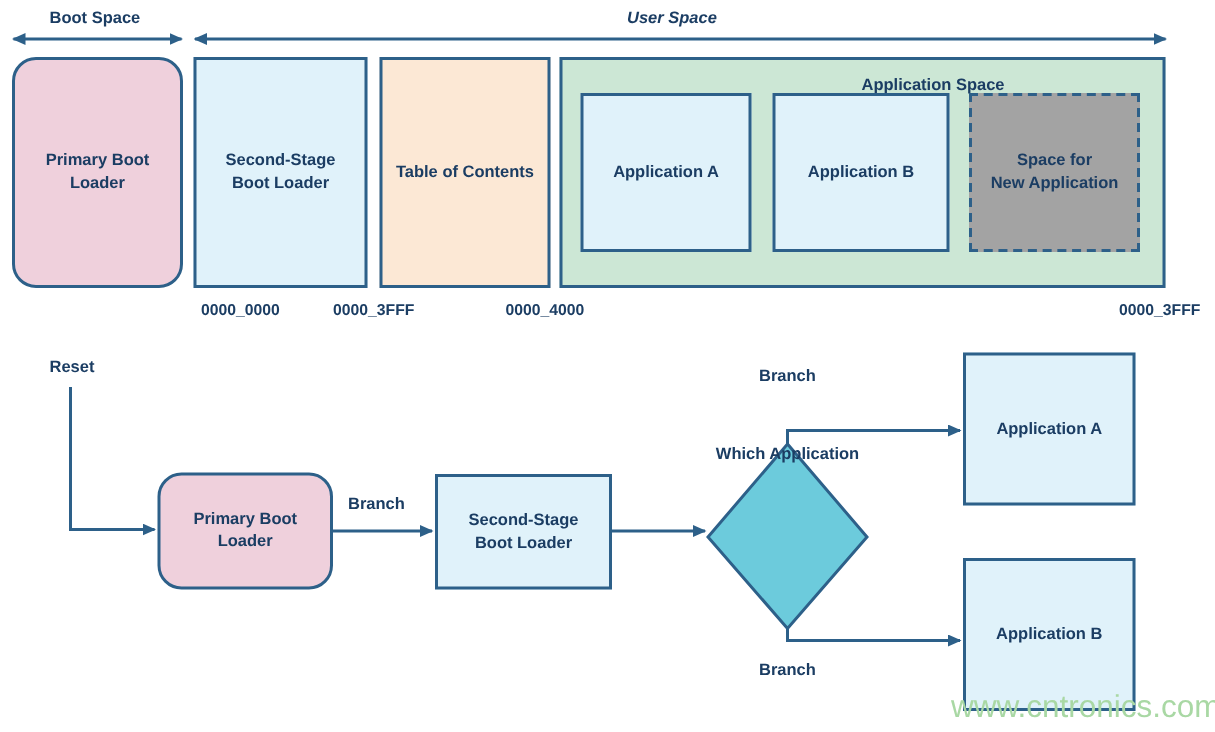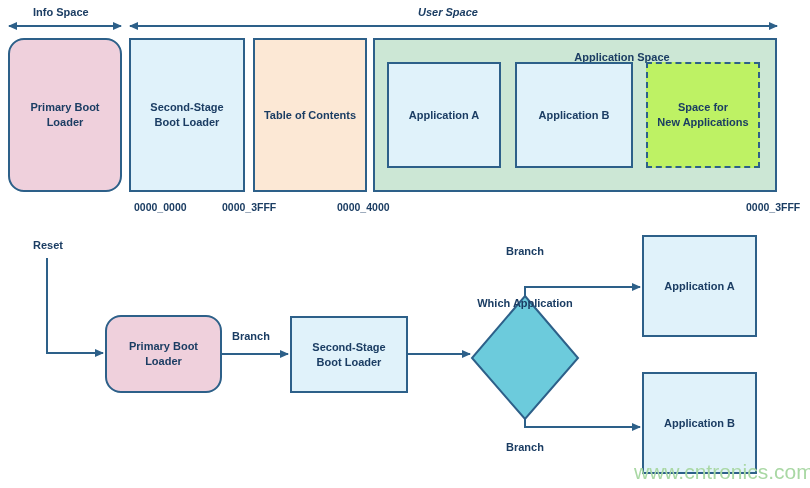--- a/index.html
+++ b/index.html
@@ -8,21 +8,21 @@
   .stage{position:absolute;left:0;top:0;width:810px;height:488px;}
   svg.layer{position:absolute;left:0;top:0;width:810px;height:488px;pointer-events:none;}
 
   .box{position:absolute;box-sizing:border-box;display:flex;align-items:center;
        justify-content:center;text-align:center;border:2px solid #2D6089;
        font-size:11px;font-weight:bold;line-height:1.35;color:#1B3D63;}
   .box.pink{background:#EFD0DC;border-radius:16px;}
   .box.blue{background:#E0F2FA;}
   .box.orange{background:#FCE8D5;text-align:center;}
   .box.green{background:#CCE7D5;}
-  .box.dashed{background:#bef264;border:2px dashed #2D6089;}
+  .box.dashed{background:#a3a3a3;border:2px dashed #2D6089;}
   .box .lbl{display:block;padding:0 4px;}
 
   .arrowlabel{position:absolute;font-size:11px;font-weight:bold;color:#1B3D63;
               white-space:nowrap;}
   .addr{position:absolute;font-size:10.5px;font-weight:bold;color:#1B3D63;
         white-space:nowrap;}
   .spacelabel{position:absolute;font-size:11px;font-weight:bold;color:#1B3D63;
               white-space:nowrap;}
   .grouptitle{position:absolute;font-size:11px;font-weight:bold;color:#1B3D63;
               white-space:nowrap;}
@@ -76,21 +76,21 @@
 
     <g>
       <path d="M525,419 L525,427 L640,427" fill="none" stroke="#2D6089" stroke-width="2" marker-end="url(#ah)"></path>
     </g>
 
     <g>
       <polygon points="525,296 578,358 525,419 472,358" fill="#6CCBDC" stroke="#2D6089" stroke-width="2"></polygon>
     </g>
   </svg>
 
-  <div class="spacelabel" style="left:33px;top:6px;">Info Space</div>
+  <div class="spacelabel" style="left:33px;top:6px;">Boot Space</div>
   <div class="spacelabel" style="left:418px;top:6px;font-style:italic;">User Space</div>
 
   <div class="box pink" style="left:8px;top:38px;width:114px;height:154px;">
     <span>
       <span class="lbl">Primary Boot</span>
       <span class="lbl">Loader</span>
     </span>
   </div>
 
   <div class="box blue" style="left:129px;top:38px;width:116px;height:154px;">
@@ -112,21 +112,21 @@
     <span class="lbl">Application A</span>
   </div>
 
   <div class="box blue" style="left:515px;top:62px;width:118px;height:106px;">
     <span class="lbl">Application B</span>
   </div>
 
   <div class="box dashed" style="left:646px;top:62px;width:114px;height:106px;">
     <span>
       <span class="lbl">Space for</span>
-      <span class="lbl">New Applications</span>
+      <span class="lbl">New Application</span>
     </span>
   </div>
 
   <div class="addr" style="left:98px;top:201px;padding-left:36px;">0000_0000</div>
   <div class="addr" style="left:222px;top:201px;">0000_3FFF</div>
   <div class="addr" style="left:337px;top:201px;">0000_4000</div>
   <div class="addr" style="left:746px;top:201px;">0000_3FFF</div>
 
   <div class="arrowlabel" style="left:33px;top:239px;">Reset</div>
 

